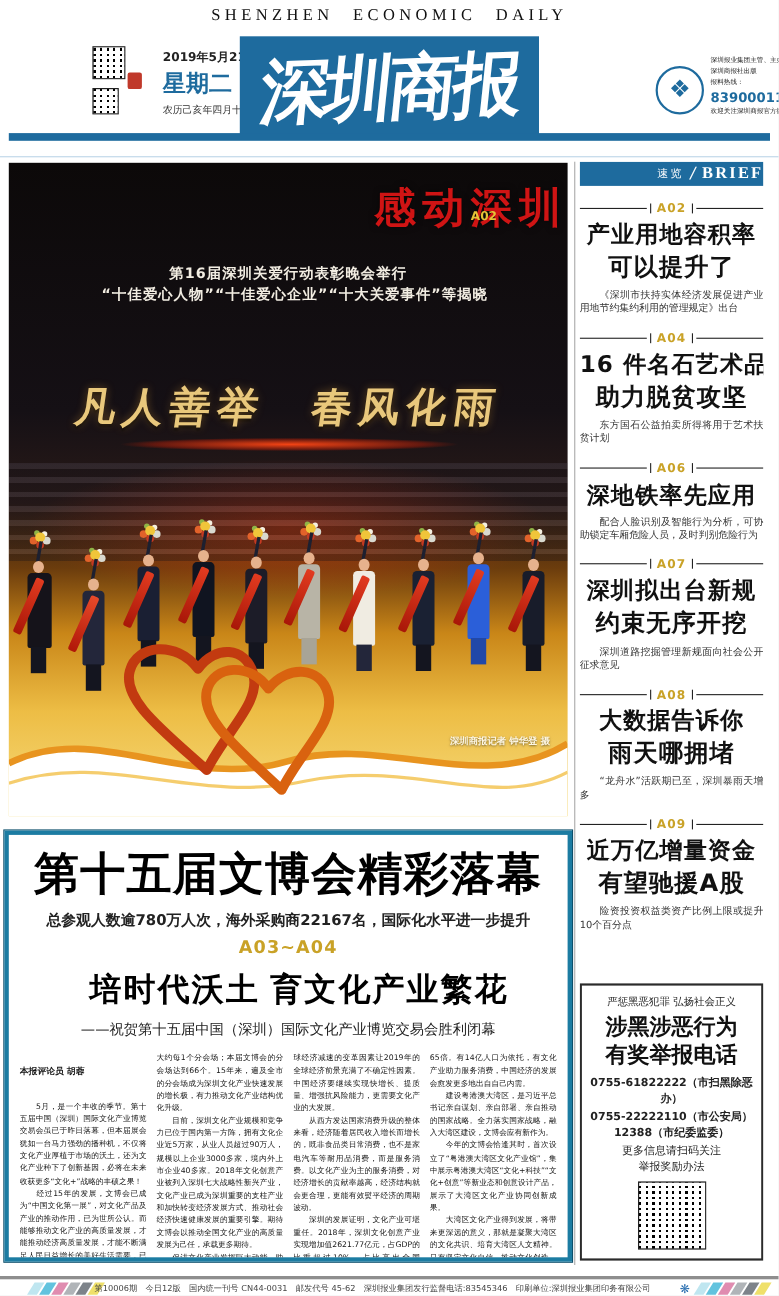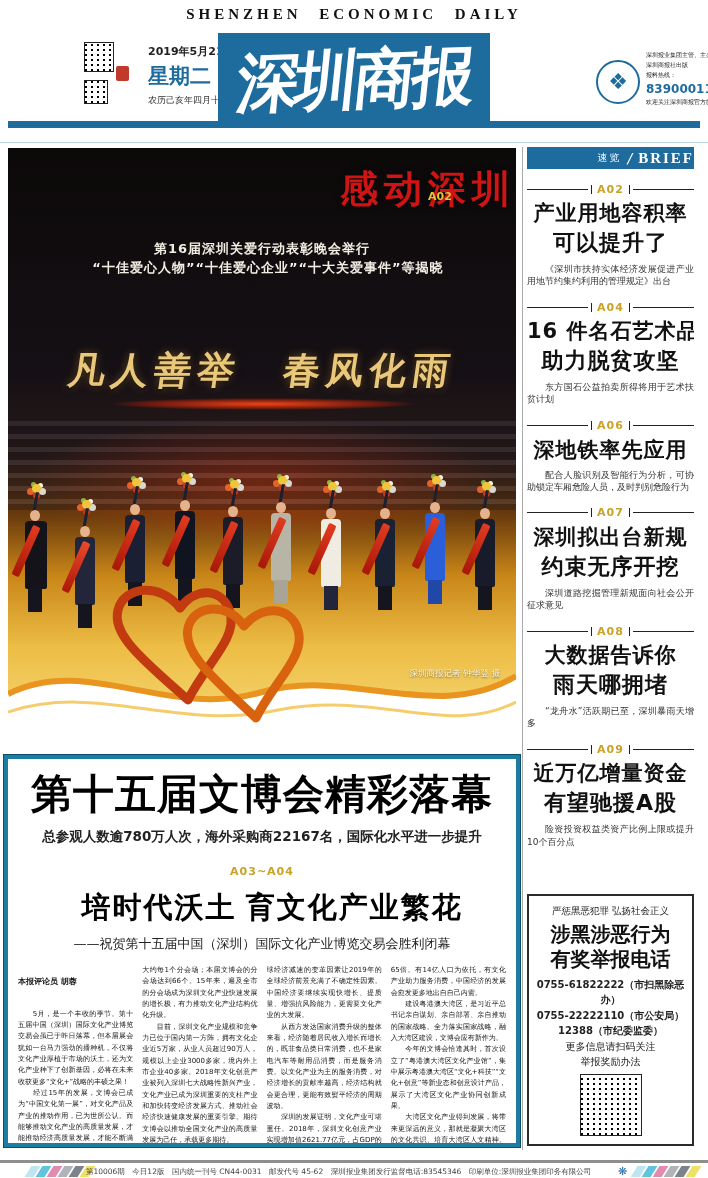--- a/index.html
+++ b/index.html
@@ -5,21 +5,21 @@
   * { margin:0; padding:0; box-sizing:border-box; }
   html,body { background:#e9e9e9; }
   body { font-family:"DejaVu Sans","Liberation Sans",sans-serif; }
   #page {
     position:relative; width:708px; height:1178px; background:#fff;
     margin:0 auto; overflow:hidden; color:#111;
   }
 
   
   .paper-en { position:absolute; top:6px; left:0; width:708px; text-align:center;
-    font-family:"Liberation Serif","DejaVu Serif",serif; font-weight:bold;
+    font-family:"Liberation Serif","DejaVu Serif",serif; font-weight:normal;
     font-size:15px; letter-spacing:4px; word-spacing:10px; color:#111; }
   .qr-block { position:absolute; left:84px; top:42px; width:54px; height:62px; }
   .qr { background:
       repeating-linear-gradient(0deg,#000 0 2px,#fff 2px 5px),
       repeating-linear-gradient(90deg,#000 0 2px,#fff 2px 6px);
       background-blend-mode:lighten; border:1px solid #222; }
   .qr.q1 { position:absolute; top:0; left:0; width:30px; height:30px; }
   .qr.q2 { position:absolute; bottom:0; left:0; width:24px; height:24px; }
   .seal { position:absolute; left:32px; top:24px; width:13px; height:15px; background:#c0392b; border-radius:2px; }
   .date-block { position:absolute; left:148px; top:44px; width:70px; }
@@ -65,21 +65,21 @@
   .person { position:absolute; width:30px; height:132px; }
   .p-head { position:absolute; top:26px; left:10px; width:10px; height:11px; border-radius:50%; background:#e6b28d; }
   .p-body { position:absolute; top:37px; left:5px; width:20px; height:68px; border-radius:4px 4px 2px 2px; background:#1d2030; }
   .p-legs { position:absolute; top:104px; left:8px; width:14px; height:24px; background:#14151f; }
   .p-sash { position:absolute; top:40px; left:2px; width:8px; height:54px; background:linear-gradient(180deg,#e23b20,#a81708); transform:rotate(24deg); border-radius:2px; }
   .p-bouquet { position:absolute; top:0; left:12px; width:9px; height:9px; border-radius:50%; background:#f0c53a;
     box-shadow:-6px 3px 0 -1px #e2622a, 6px 3px 0 -1px #d9d9cf, 0 7px 0 -1px #c43a22, -3px -4px 0 -2px #8fb446, 4px -3px 0 -2px #f5f0e0; }
   .p-arm { position:absolute; top:8px; left:14px; width:3px; height:22px; background:#1d2030; transform:rotate(10deg); }
   .photo-wave { position:absolute; left:0; bottom:0; width:508px; height:200px; }
   .photo-credit { position:absolute; top:520px; right:16px; color:#fdf6e2; font-size:8.5px;
-    text-shadow:0 1px 2px rgba(0,0,0,.5); }
+    text-shadow:0 1px 2px rgba(0,0,0,.5);font-weight:bold; }
 
   
   .sidebar { position:absolute; left:527px; top:147px; width:167px; height:1016px; overflow:hidden; }
   .brief-bar { height:22px; background:#1e6b9e; color:#fff; display:flex; align-items:center; justify-content:flex-end; gap:6px; }
   .brief-cn { font-size:10px; letter-spacing:2px; }
   .brief-slash { font-size:14px; font-style:italic; }
   .brief-en { font-family:"Liberation Serif","DejaVu Serif",serif; font-weight:bold; font-size:15px; letter-spacing:2px; }
   .brief-item { margin-top:14px; }
   .marker { display:flex; align-items:center; height:12px; }
   .marker .ln { flex:1; height:1px; background:#222; }
@@ -96,21 +96,21 @@
   .rb-phones { margin-top:5px; }
   .rb-note { text-align:center; font-size:10px; color:#222; line-height:1.5; }
   .rb-qr { width:62px; height:62px; margin:5px auto 0; }
 
   
   .main-box { position:absolute; left:4px; top:755px; width:516px; height:392px;
     border:4px solid #1c7ca2; box-shadow:0 0 0 1px #0d4f6b; background:#fff; overflow:hidden; }
   .main-headline { text-align:center; font-family:"Liberation Serif","DejaVu Serif",serif;
     font-weight:900; font-size:41px; letter-spacing:1px; margin-top:8px; color:#000; white-space:nowrap; }
   .main-sub { text-align:center; font-size:13.5px; font-weight:600; color:#222; margin-top:6px; white-space:nowrap; }
-  .main-pageref { text-align:center; color:#c9a227; font-weight:800; font-size:11px; margin-top:19px; letter-spacing:1px; }
+  .main-pageref { text-align:center; color:#c9a227; font-weight:800; font-size:16px; margin-top:5px; letter-spacing:1px; }
   .edit-title { text-align:center; font-family:"Liberation Serif","DejaVu Serif",serif;
     font-weight:900; font-size:29px; letter-spacing:2px; margin-top:10px; color:#000; white-space:nowrap;padding-left:20px; }
   .edit-sub { text-align:center; font-size:13px; color:#222; margin-top:7px; white-space:nowrap; }
   .cols { display:flex; gap:9px; padding:0 10px; margin-top:12px; height:198px; overflow:hidden; }
   .col { flex:1; font-size:7px; line-height:1.62; text-align:justify; white-space:pre-line; color:#151515; overflow:hidden; }
   .byline { font-weight:bold; font-size:8px; white-space:nowrap; margin-bottom:8px; }
 
   
   .footer-rule { position:absolute; left:0; top:1160px; width:708px; height:3px; background:#8e8e8e; }
   .footer { position:absolute; left:0; top:1166px; width:708px; height:12px; }

